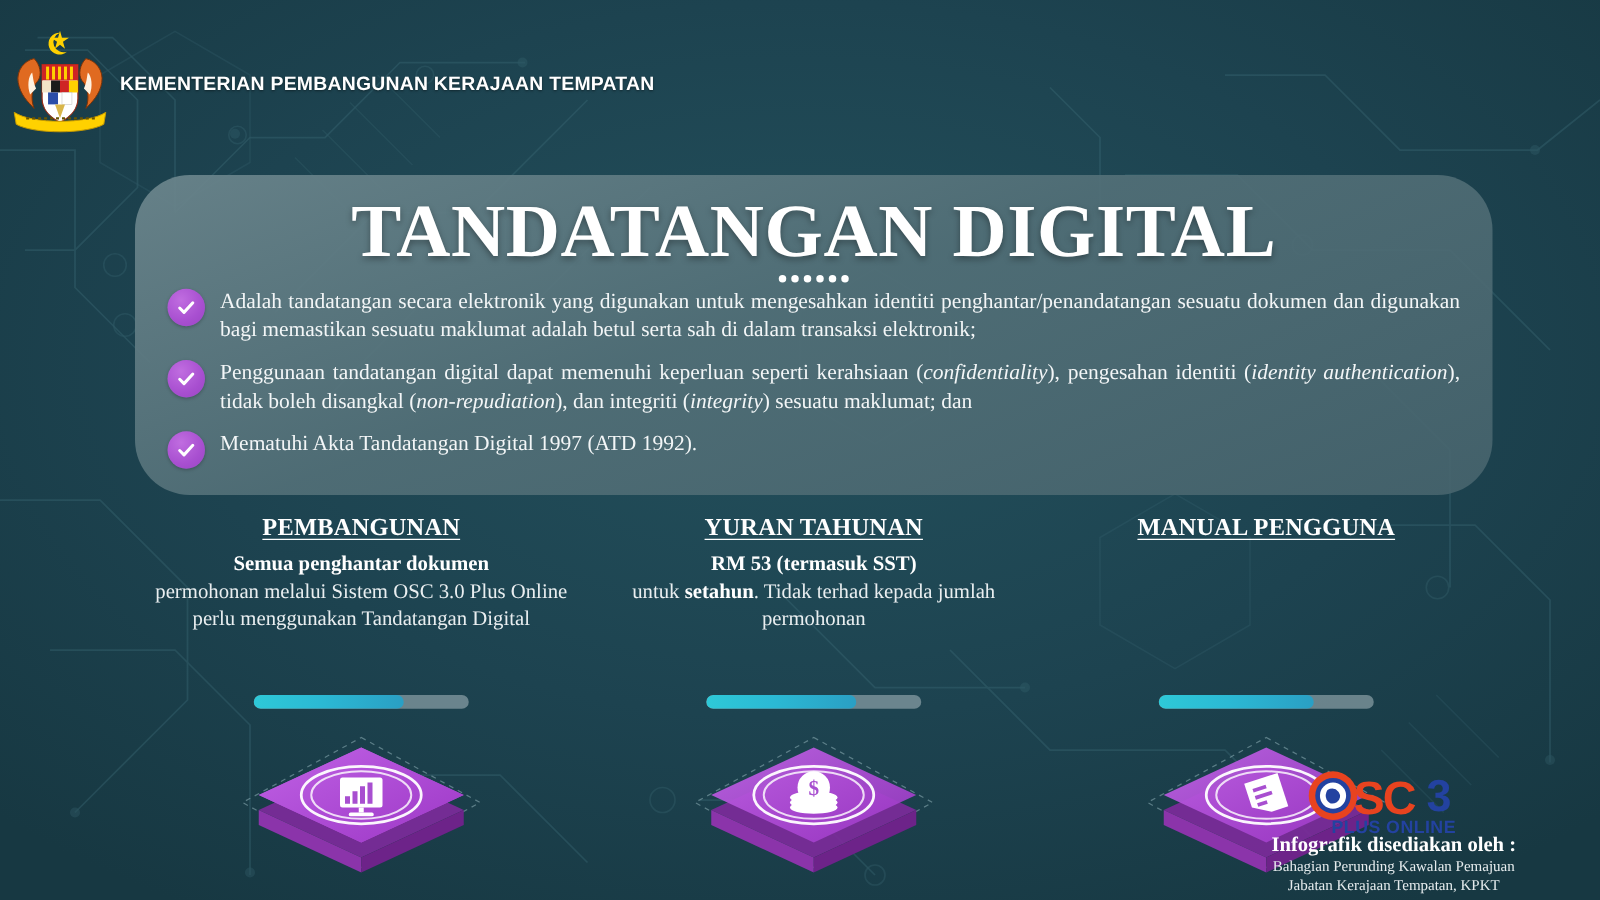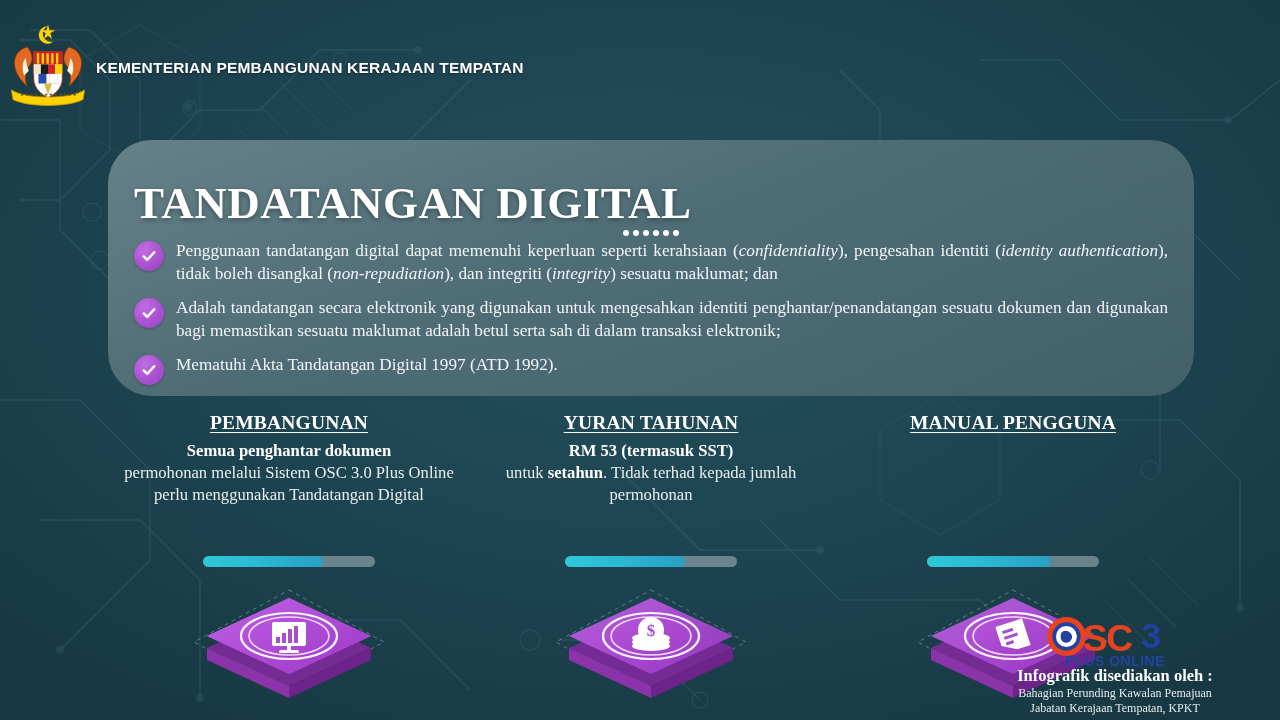--- a/index.html
+++ b/index.html
@@ -58,28 +58,28 @@
     left: 108px;
     top: 140px;
     width: 1086px;
     height: 256px;
     background: linear-gradient(160deg, rgba(108,134,141,0.92) 0%, rgba(83,112,120,0.90) 45%, rgba(72,101,110,0.88) 100%);
     border-radius: 44px;
     padding: 14px 26px 10px 26px;
   }
 
   #card-title {
+    text-align: center;
     font-family: "Liberation Serif", serif;
     font-weight: bold;
-    font-size: 45px;
+    font-size: 60px;
     line-height: 1.05;
     letter-spacing: 0.5px;
     color: #ffffff;
     text-shadow: 0 2px 5px rgba(0,0,0,0.35);
-    margin-top: 26px;
   }
 
   #title-dots {
     display: flex;
     justify-content: center;
     gap: 4px;
     margin-top: 3px;
     margin-bottom: 4px;
   }
   #title-dots i {
@@ -328,30 +328,30 @@
       <i></i>
       <i></i>
   </div>
 
   <div class="bullet-row">
     <span class="bullet-badge">
       <svg viewBox="0 0 24 24">
           <path d="M5 12.6 L9.6 17.2 L19 7" fill="none" stroke="#ffffff" stroke-width="3.2" stroke-linecap="round" stroke-linejoin="round"></path>
         </svg>
     </span>
-    <span class="bullet-text" id="bullet-2-text">Penggunaan tandatangan digital dapat memenuhi keperluan seperti kerahsiaan (<em>confidentiality</em>), pengesahan identiti (<em>identity authentication</em>), tidak boleh disangkal (<em>non-repudiation</em>), dan integriti (<em>integrity</em>) sesuatu maklumat; dan</span>
+    <span class="bullet-text">Adalah tandatangan secara elektronik yang digunakan untuk mengesahkan identiti penghantar/penandatangan sesuatu dokumen dan digunakan bagi memastikan sesuatu maklumat adalah betul serta sah di dalam transaksi elektronik;</span>
   </div>
 
   <div class="bullet-row">
     <span class="bullet-badge">
       <svg viewBox="0 0 24 24">
           <path d="M5 12.6 L9.6 17.2 L19 7" fill="none" stroke="#ffffff" stroke-width="3.2" stroke-linecap="round" stroke-linejoin="round"></path>
         </svg>
     </span>
-    <span class="bullet-text">Adalah tandatangan secara elektronik yang digunakan untuk mengesahkan identiti penghantar/penandatangan sesuatu dokumen dan digunakan bagi memastikan sesuatu maklumat adalah betul serta sah di dalam transaksi elektronik;</span>
+    <span class="bullet-text" id="bullet-2-text">Penggunaan tandatangan digital dapat memenuhi keperluan seperti kerahsiaan (<em>confidentiality</em>), pengesahan identiti (<em>identity authentication</em>), tidak boleh disangkal (<em>non-repudiation</em>), dan integriti (<em>integrity</em>) sesuatu maklumat; dan</span>
   </div>
 
   <div class="bullet-row">
     <span class="bullet-badge">
       <svg viewBox="0 0 24 24">
           <path d="M5 12.6 L9.6 17.2 L19 7" fill="none" stroke="#ffffff" stroke-width="3.2" stroke-linecap="round" stroke-linejoin="round"></path>
         </svg>
     </span>
     <span class="bullet-text no-justify">Mematuhi Akta Tandatangan Digital 1997 (ATD 1992).</span>
   </div>

